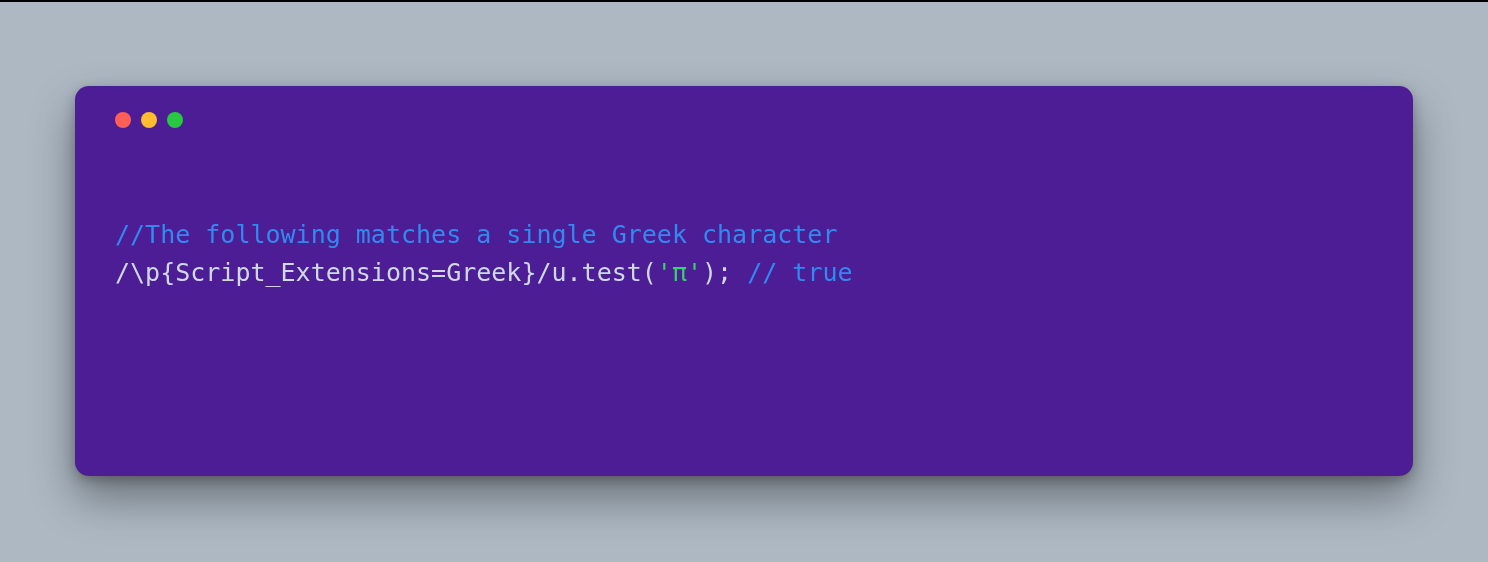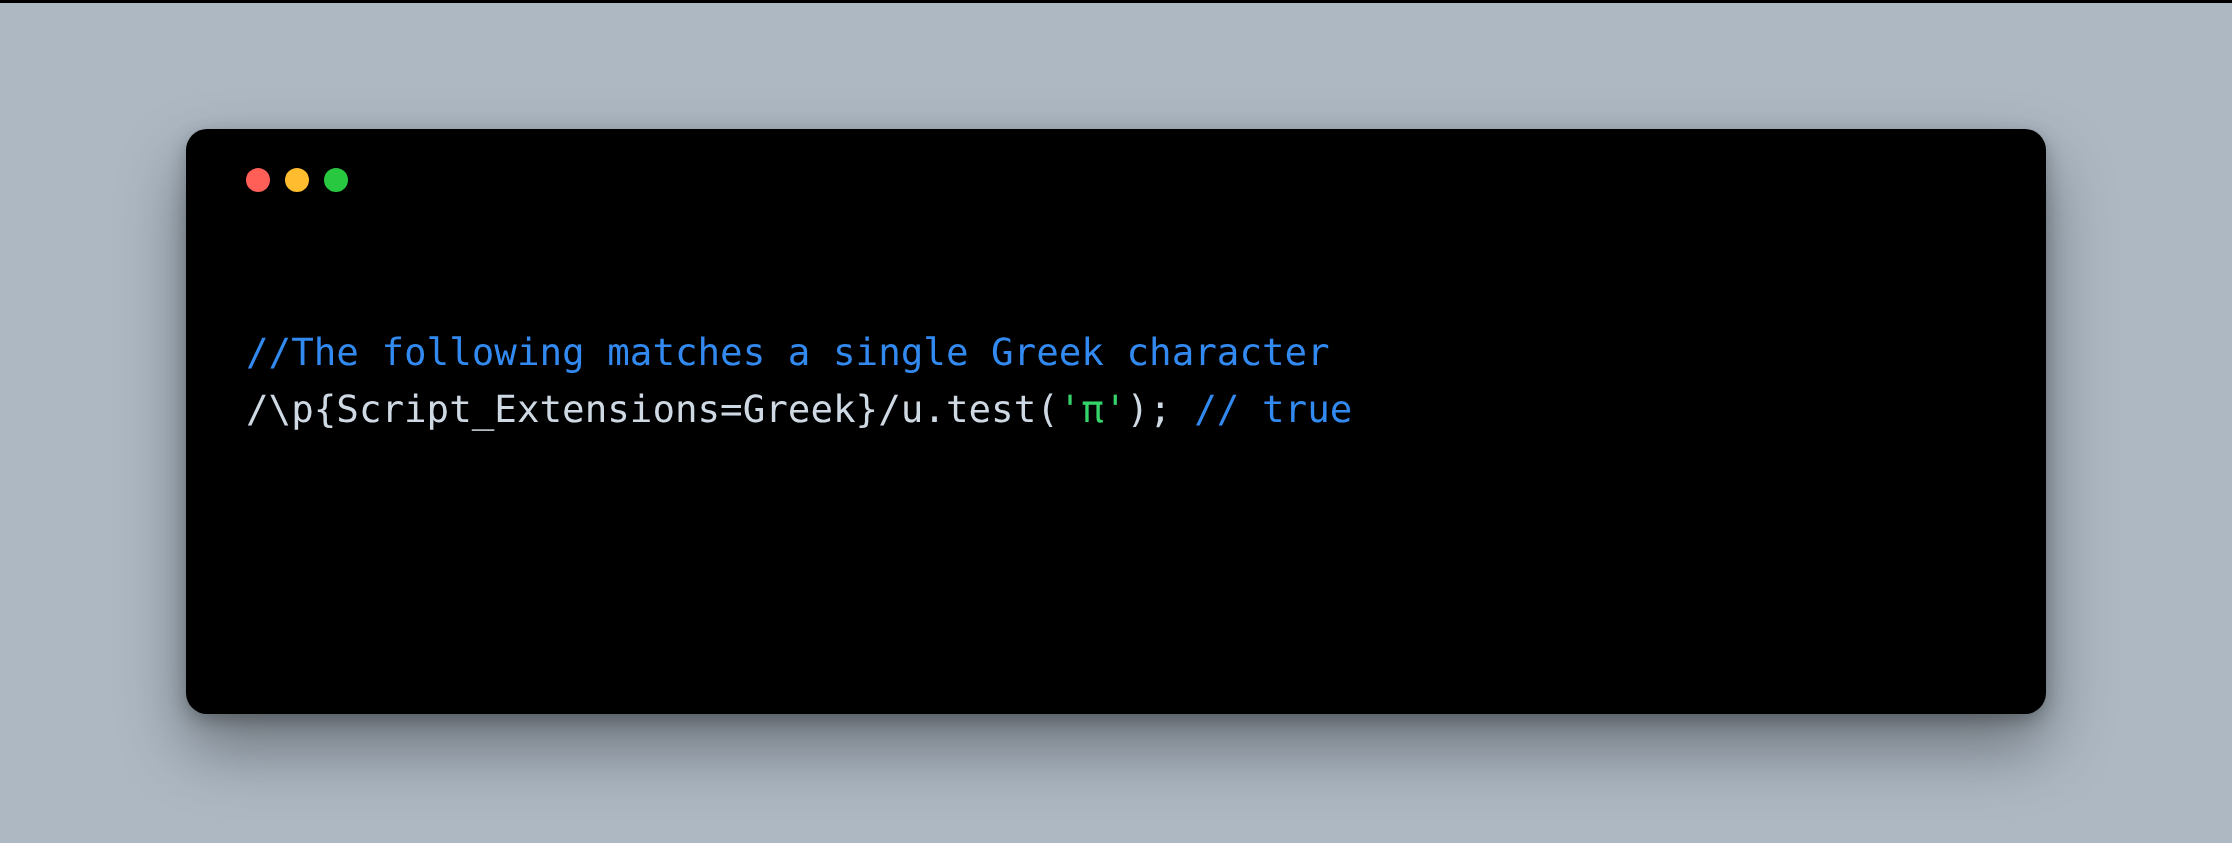--- a/index.html
+++ b/index.html
@@ -12,23 +12,23 @@
     position: relative;
   }
   body::before {
     content: "";
     position: absolute;
     top: 0; left: 0; right: 0;
     height: 2px;
     background: #000;
   }
   .window {
-    width: 1240px;
+    width: 1338px;
     height: 390px;
-    background: #000000;
+    background: #4c1d95;
     border-radius: 14px;
     box-shadow: 0 22px 44px rgba(0,0,0,0.38), 0 4px 12px rgba(0,0,0,0.25);
     padding: 26px 40px 40px 40px;
     position: relative;
   }
   .traffic-lights {
     display: flex;
     gap: 10px;
     margin-bottom: 88px;
   }

